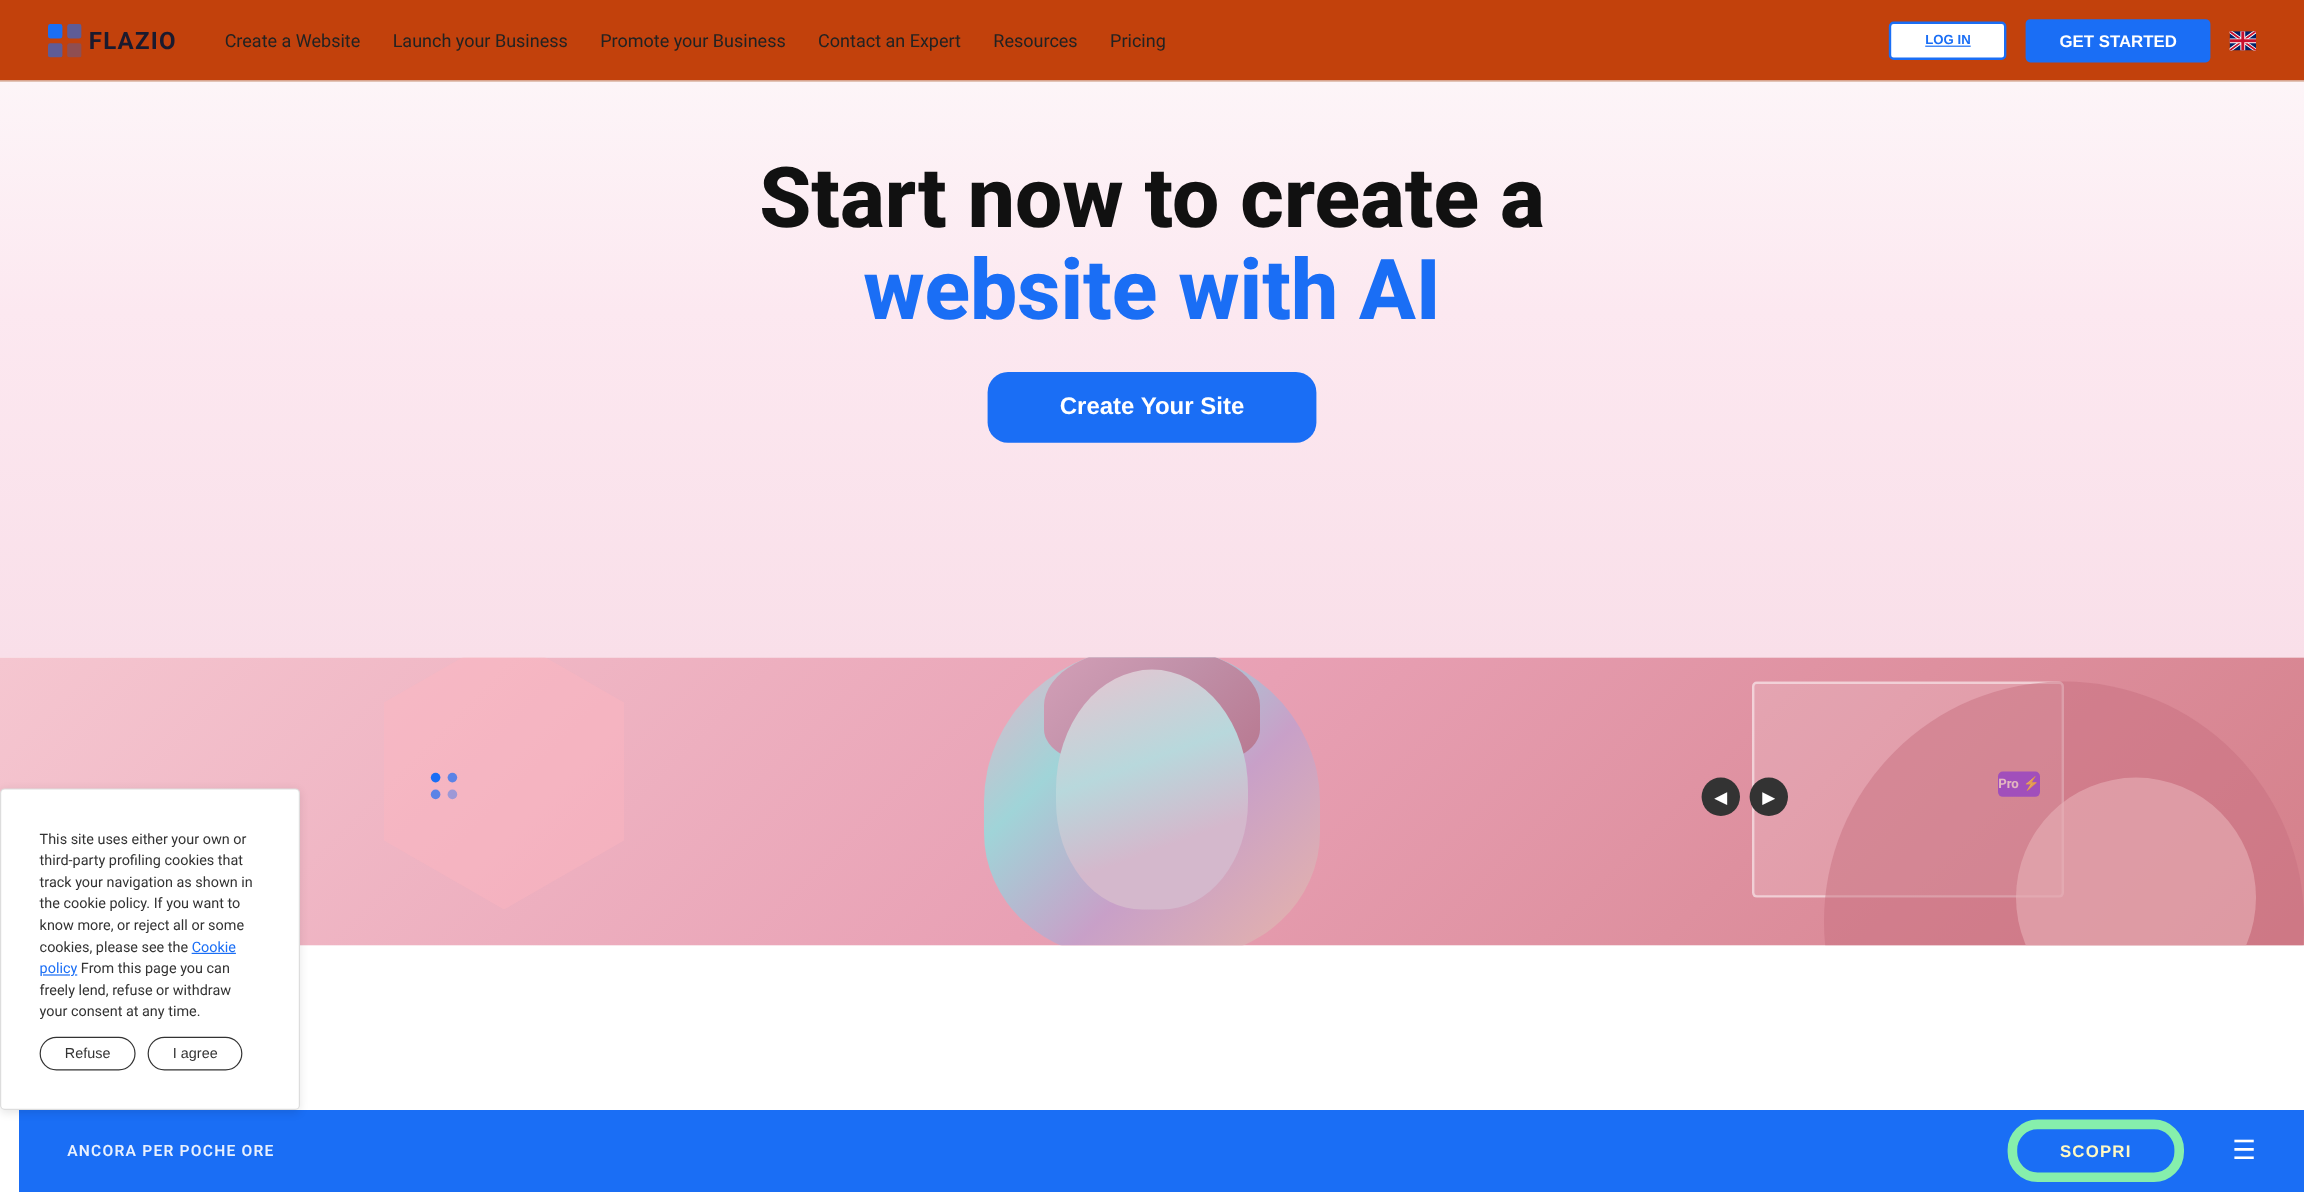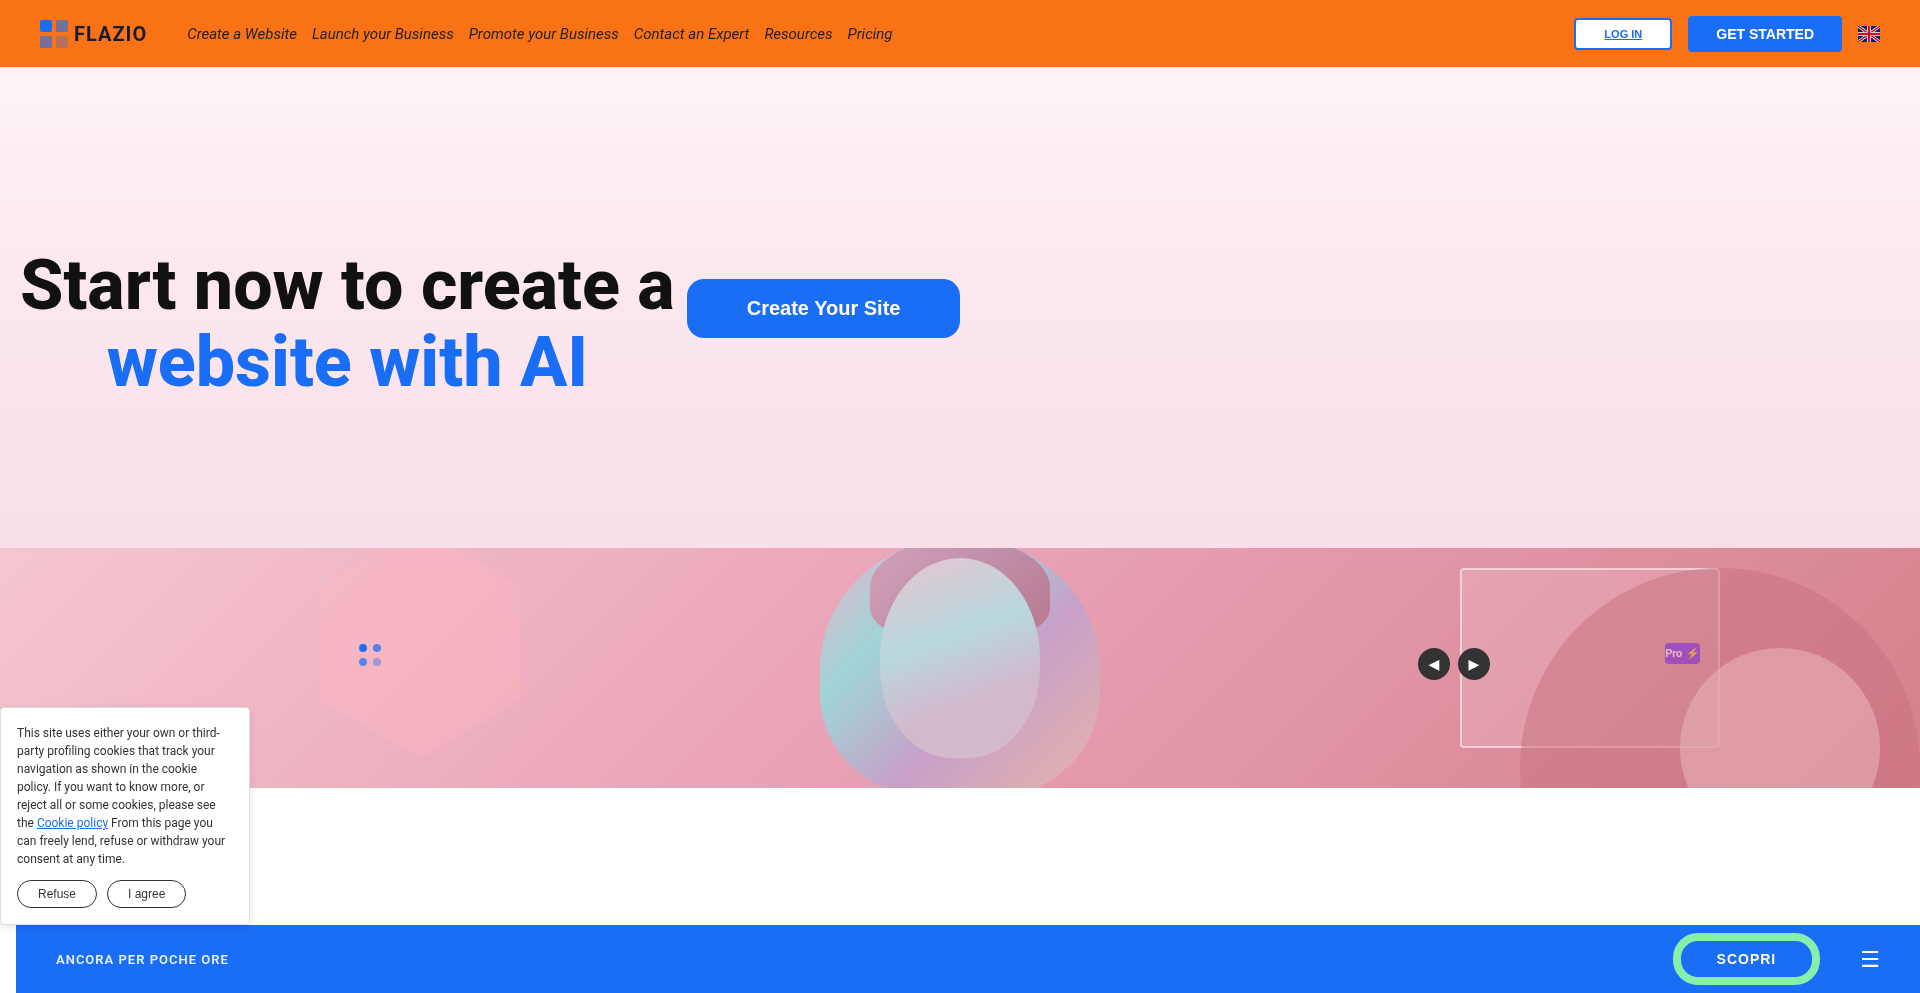--- a/index.html
+++ b/index.html
@@ -4,21 +4,21 @@
   <style>
     * { margin: 0; padding: 0; box-sizing: border-box; }
     body { font-family: -apple-system, BlinkMacSystemFont, 'Segoe UI', Roboto, sans-serif; background: #fff; overflow-x: hidden; }
 
     
     nav {
       display: flex;
       padding: 16px 40px;
       height: 68px;
       border-bottom: 1px solid #e8e8e8;
-      background: #f97316;
+      background: #c2410c;
       position: relative;
       z-index: 100;
     }
     .nav-logo {
       display: flex;
       align-items: center;
       gap: 6px;
       margin-right: 40px;
       cursor: pointer;
     }
@@ -28,23 +28,22 @@
     }
     .nav-logo-text {
       font-size: 20px;
       font-weight: 700;
       color: #1a1a2e;
       letter-spacing: 1px;
     }
     .nav-links {
       display: flex;
       align-items: center;
-      gap: 15px;
+      gap: 27px;
       flex: 1;
-      font-style: italic;
     }
     .nav-link {
       font-size: 15px;
       color: #222;
       cursor: pointer;
       white-space: nowrap;
     }
     .nav-actions {
       display: flex;
       align-items: center;
@@ -75,25 +74,24 @@
       width: 22px;
       height: 16px;
       cursor: pointer;
     }
 
     
     .hero {
       background: linear-gradient(180deg, #fdf5f8 0%, #fce8f0 40%, #f9dfe9 100%);
       min-height: 480px;
       display: flex;
-      flex-direction: row;
+      flex-direction: column;
       align-items: center;
       padding: 60px 20px 0;
       text-align: center;
-      gap: 12px;
     }
     .hero-title-black {
       font-size: 70px;
       font-weight: 800;
       color: #111;
       line-height: 1.1;
     }
     .hero-title-blue {
       font-size: 70px;
       font-weight: 800;
@@ -271,21 +269,21 @@
 
     
     .cookie-banner {
       position: fixed;
       bottom: 68px;
       left: 0;
       width: 250px;
       background: #fff;
       border: 1px solid #ddd;
       border-radius: 4px;
-      padding: 16px;
+      padding: 32px;
       font-size: 12px;
       color: #333;
       line-height: 1.5;
       z-index: 1000;
       box-shadow: 0 2px 8px rgba(0,0,0,0.1);
     }
     .cookie-text { margin-bottom: 12px; }
     .cookie-link { color: #1a6ef5; text-decoration: underline; cursor: pointer; }
     .cookie-buttons {
       display: flex;

